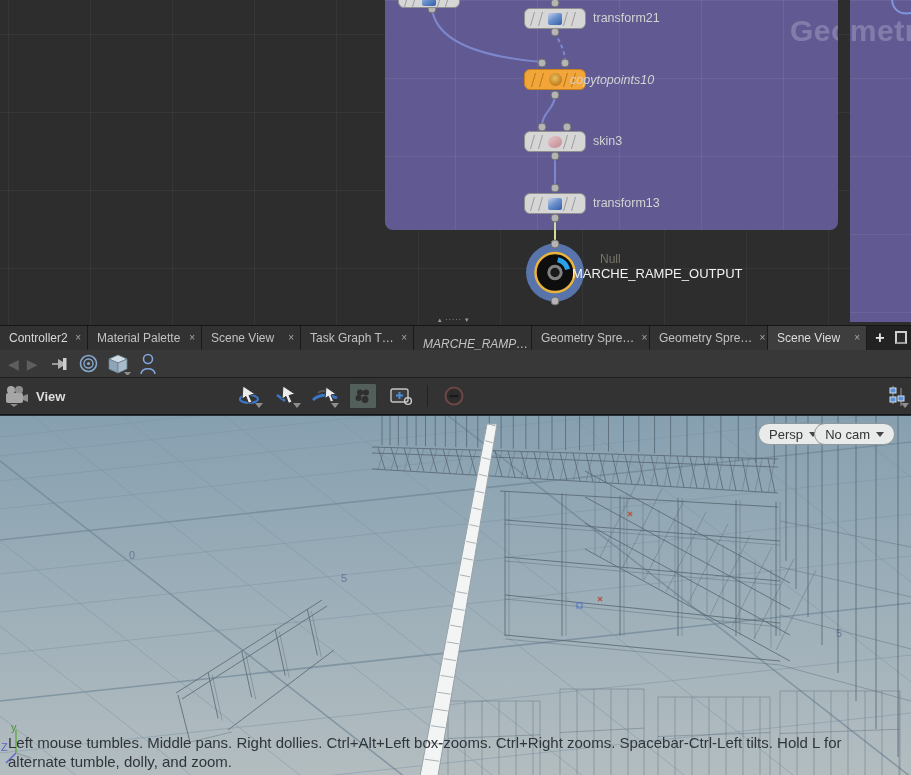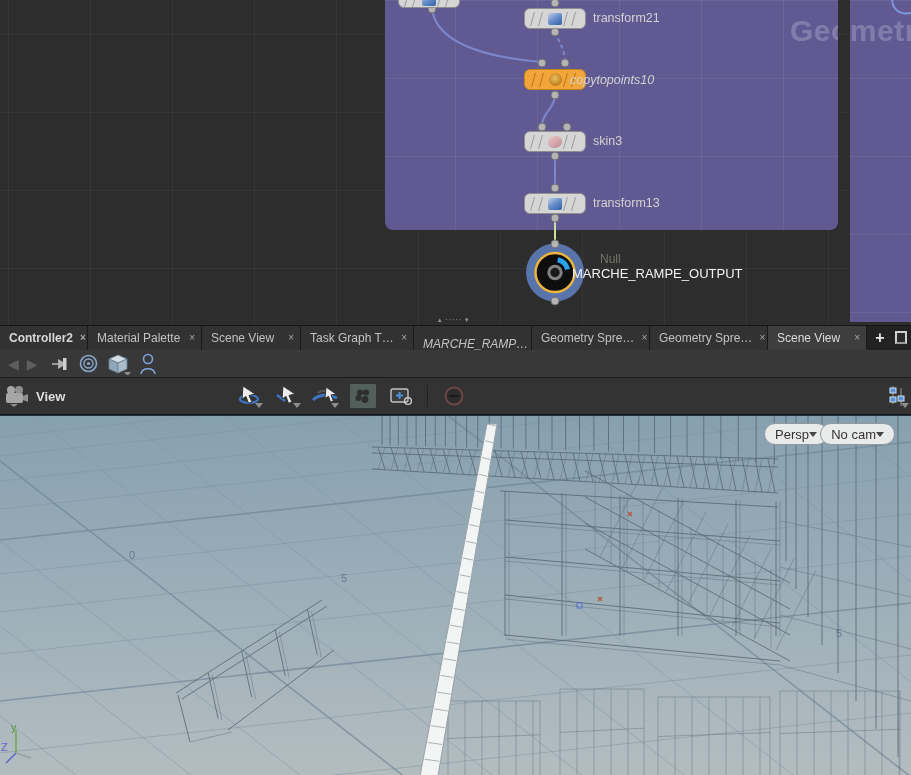--- a/index.html
+++ b/index.html
@@ -31,21 +31,21 @@
   .nullname{position:absolute;font-size:13px;color:#f2f2f2;white-space:nowrap;}
   #net-handle{position:absolute;left:438px;top:316px;font-size:7px;color:#9a9a9a;letter-spacing:1px;}
 
   
   #tabbar{position:absolute;left:0;top:325px;width:911px;height:25px;background:#222;
     border-top:1px solid #161616;display:flex;align-items:stretch;box-sizing:border-box;}
   .tab{display:flex;align-items:center;justify-content:space-between;padding:0 6px 0 9px;
     background:#323232;border-right:1px solid #1a1a1a;font-size:12px;color:#c2c2c2;
     box-sizing:border-box;flex:0 0 auto;overflow:hidden;white-space:nowrap;}
   .tab.active{background:#3e3e3e;color:#dcdcdc;}
-  .tab.bold{font-weight:bold;color:#d8d8d8;align-items:center;}
+  .tab.bold{font-weight:normal;color:#d8d8d8;align-items:center;}
   .tab.italic .tlabel{font-style:italic;margin-top:12px;}
   .tab .tclose{margin-left:7px;font-size:10px;color:#a8a8a8;line-height:1;}
   #tab-add{display:flex;align-items:center;justify-content:center;width:26px;color:#e8e8e8;
     font-size:16px;font-weight:bold;flex:0 0 auto;}
   #pane-icon{width:12px;height:13px;border:2px solid #cfcfcf;border-bottom-color:#9a9a9a;margin:5px 0 0 2px;
     box-sizing:border-box;background:#2a2a2a;}
 
   
   #pathrow{position:absolute;left:0;top:350px;width:911px;height:28px;background:#383838;
     display:flex;align-items:center;box-sizing:border-box;border-bottom:1px solid #1d1d1d;}
@@ -78,21 +78,21 @@
   #vp-svg{position:absolute;left:0;top:0;}
   .ga{stroke:#7d93a3;stroke-width:1;opacity:.5;}
   .gam{stroke:#6d8495;stroke-width:1.6;opacity:.65;}
   .wf{stroke:#5a6a76;stroke-width:1;opacity:.85;fill:none;}
   .wfl{stroke:#5a6a76;stroke-width:1;opacity:.42;fill:none;}
   .rt{stroke:#aab2b5;stroke-width:1;}
   .ax-g{stroke:#63a844;stroke-width:1.4;}
   .ax-b{stroke:#5a62c8;stroke-width:1.4;}
   .ax-x{stroke:#97a1a6;stroke-width:1.4;}
   .pill{position:absolute;top:7px;height:22px;background:#e9eaea;border:1px solid #8e9a9f;border-radius:11px;
-    display:flex;align-items:center;padding:0 10px;font-size:13px;color:#333;box-sizing:border-box;}
+    display:flex;align-items:center;gap:6px;padding:0 10px;font-size:13px;color:#333;box-sizing:border-box;}
   .pill .tri-down{border-top-color:#444;}
   #help{position:absolute;left:8px;bottom:4px;width:880px;font-size:15px;line-height:1.22;color:#2f353a;}
   .gridlabel{position:absolute;font-size:11px;color:rgba(70,85,130,.6);}
   .axislabel{position:absolute;font-size:11px;}
 </style>
 </head>
 <body>
 
 <div id="app">
 
@@ -592,15 +592,16 @@
       <span class="tri-down"></span>
     </div>
     <div class="pill" style="right:16px;">
       <span>No cam</span>
       <span class="tri-down"></span>
     </div>
 
     <span class="axislabel" style="left:11px;top:305px;color:#4f9438;">y</span>
     <span class="axislabel" style="left:1px;top:325px;color:#5a62c8;">Z</span>
 
+    <div id="help">Left mouse tumbles. Middle pans. Right dollies. Ctrl+Alt+Left box-zooms. Ctrl+Right zooms. Spacebar-Ctrl-Left tilts. Hold L for alternate tumble, dolly, and zoom.</div>
   </div>
 
 </div>
 
 </body></html>

